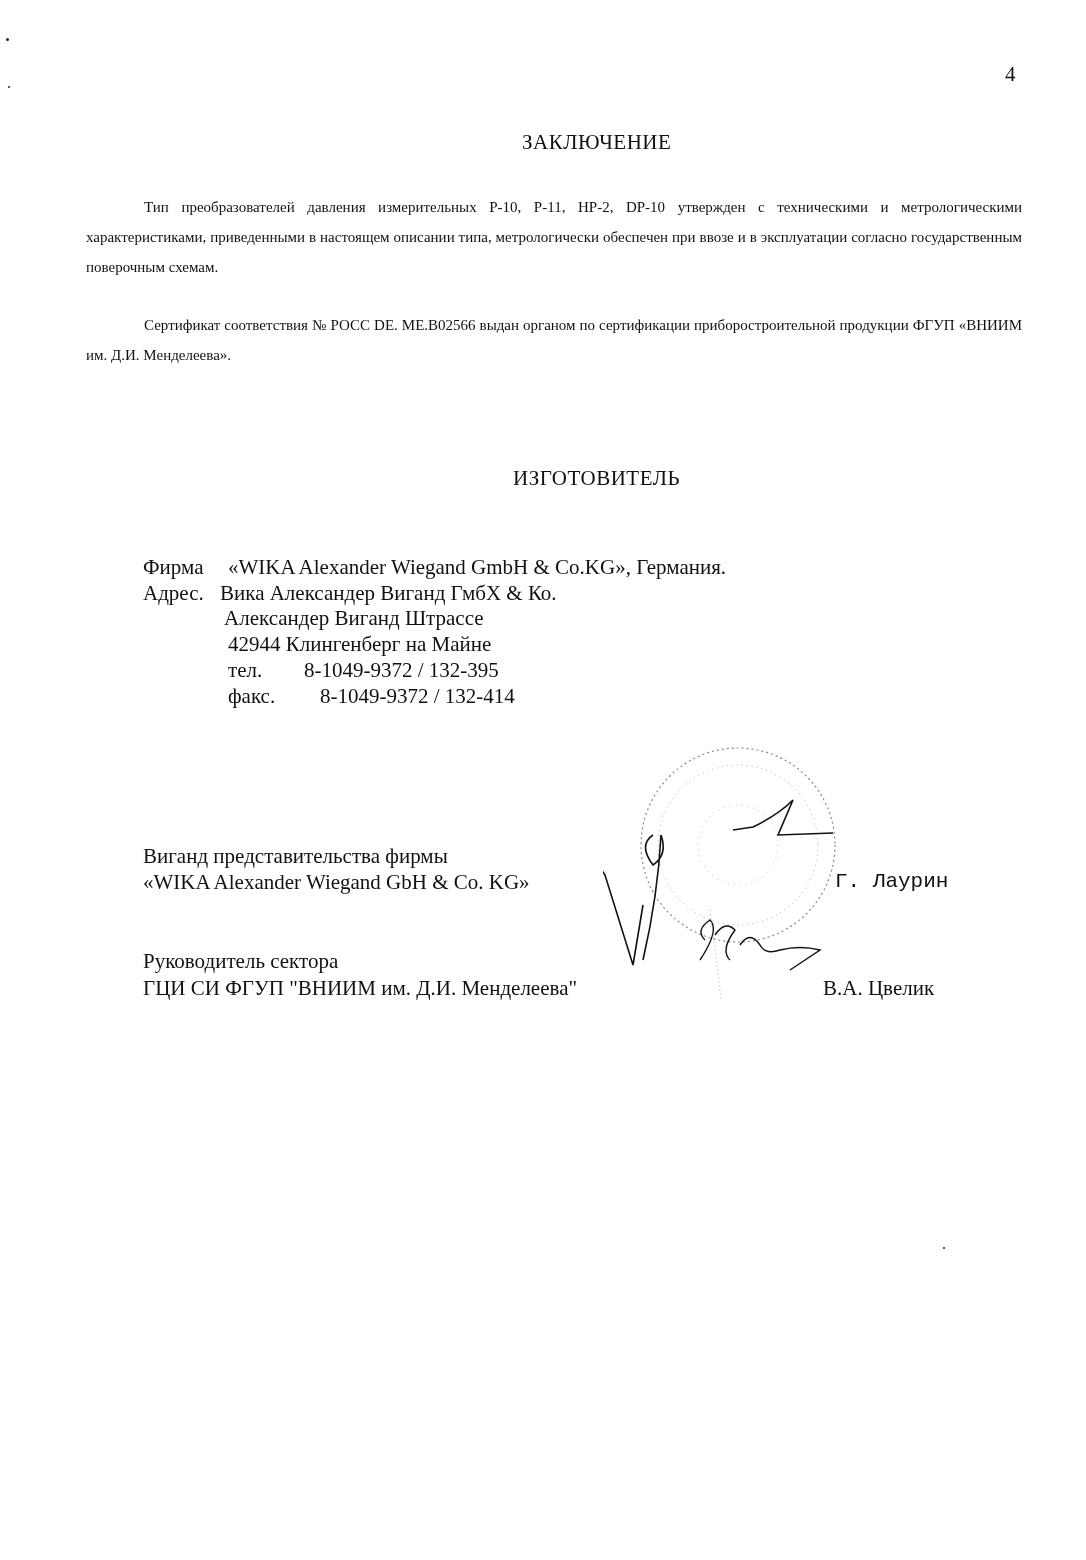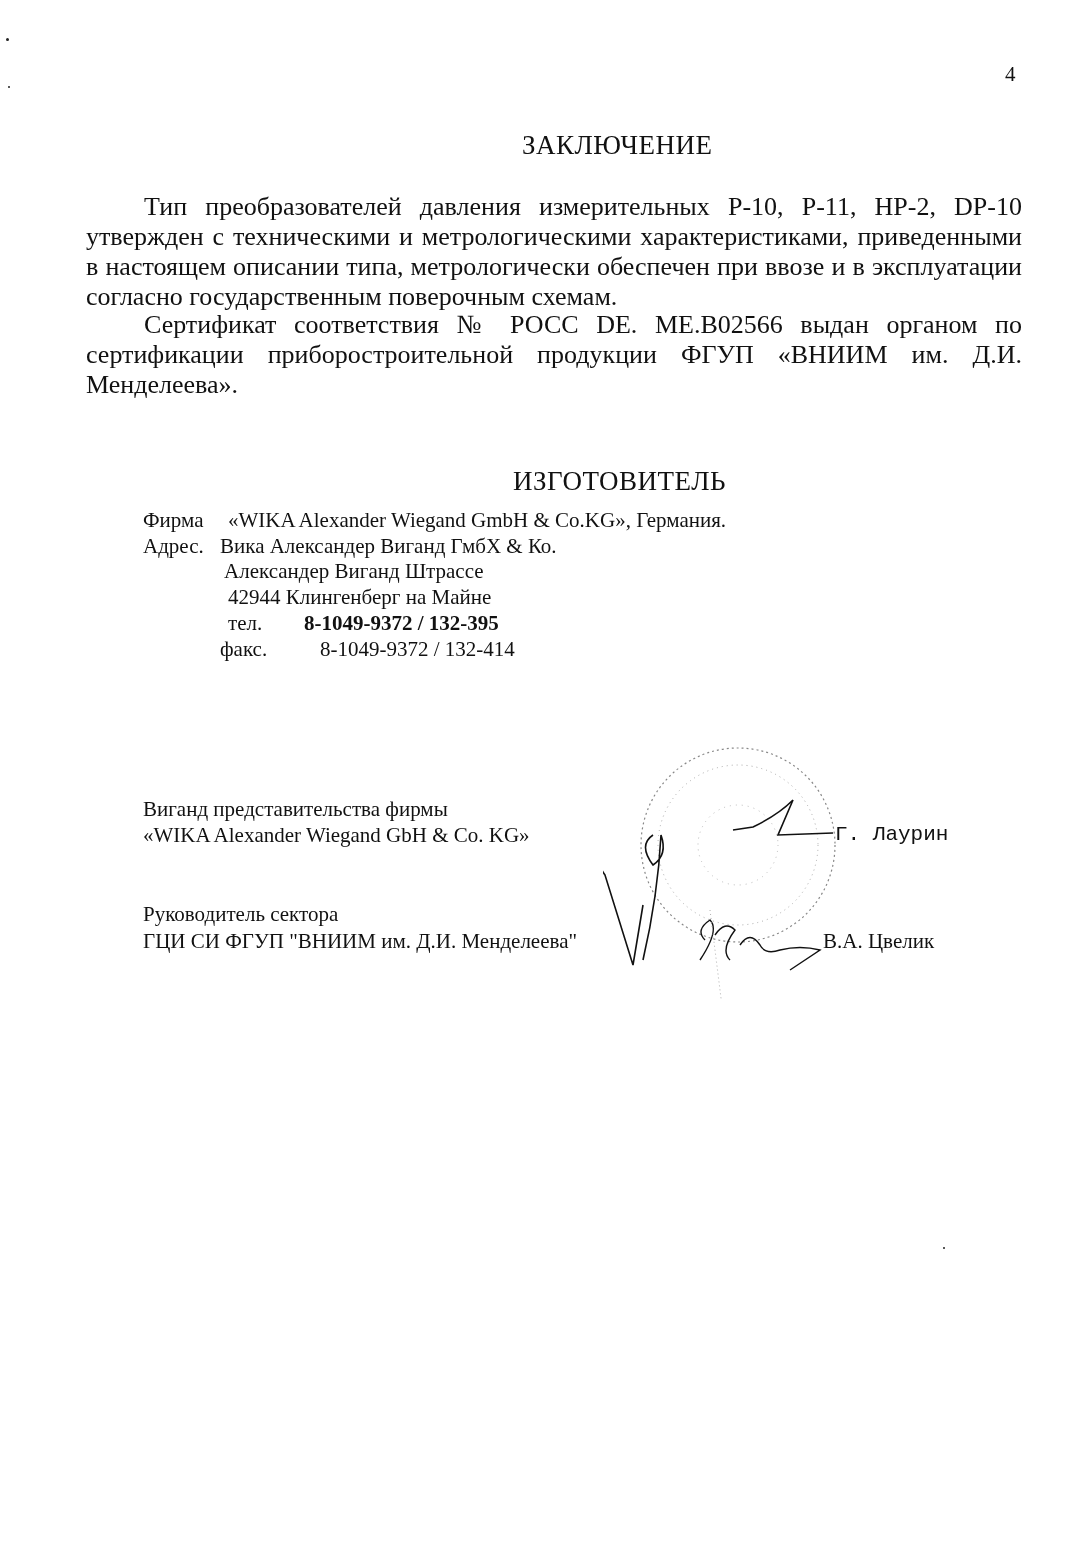--- a/index.html
+++ b/index.html
@@ -2,31 +2,31 @@
 <html><head>
 <meta charset="utf-8">
 <style>
   html, body { margin: 0; padding: 0; background: #ffffff; }
   body {
     width: 1086px; height: 1560px; position: relative; overflow: hidden;
     font-family: "Liberation Serif", serif; color: #111;
   }
   .abs { position: absolute; white-space: nowrap; }
   .pnum { left: 1005px; top: 62px; font-size: 21px; }
-  .heading { font-size: 27px; letter-spacing: 0.5px; }
+  .heading { font-size: 21px; letter-spacing: 0.5px; }
   .h1 { left: 522px; top: 130px; }
   .h2 { left: 513px; top: 466px; }
   .para {
     position: absolute; left: 86px; width: 936px;
-    font-size: 26px; line-height: 30px; text-align: justify; text-align-last: left;
+    font-size: 15px; line-height: 30px; text-align: justify; text-align-last: left;
   }
   .para .indent { display: inline-block; width: 58px; }
   .p1 { top: 192px; }
   .p2 { top: 310px; }
-  .line { font-size: 21px; }
+  .line { font-size: 21px; margin-top: 47px; }
   .speck { position: absolute; background: #222; border-radius: 50%; }
   .stamp { position: absolute; left: 603px; top: 745px; }
 </style>
 </head>
 <body>
 
 <div class="abs pnum">4</div>
 
 <div class="abs heading h1">ЗАКЛЮЧЕНИЕ</div>
 
@@ -36,22 +36,22 @@
 
 <div class="abs heading h2">ИЗГОТОВИТЕЛЬ</div>
 
 <div class="abs line" style="left:143px; top:508px;">Фирма</div>
 <div class="abs line" style="left:228px; top:508px;">«WIKA  Alexander Wiegand GmbH &amp; Co.KG»,  Германия.</div>
 <div class="abs line" style="left:143px; top:534px;">Адрес.</div>
 <div class="abs line" style="left:220px; top:534px;">Вика Александер Виганд ГмбХ  &amp; Ко.</div>
 <div class="abs line" style="left:224px; top:559px;">Александер Виганд Штрассе</div>
 <div class="abs line" style="left:228px; top:585px;">42944 Клингенберг на Майне</div>
 <div class="abs line" style="left:228px; top:611px;">тел.</div>
-<div class="abs line" style="left:304px; top:611px;font-weight:bold;">8-1049-9372 / 132-395</div>
-<div class="abs line" style="left:220px; top:637px;">факс.</div>
+<div class="abs line" style="left:304px; top:611px;">8-1049-9372 / 132-395</div>
+<div class="abs line" style="left:228px; top:637px;">факс.</div>
 <div class="abs line" style="left:320px; top:637px;">8-1049-9372 / 132-414</div>
 
 <svg class="stamp" width="260" height="300" viewBox="0 0 260 300">
   <circle cx="135" cy="100" r="97" fill="none" stroke="#888" stroke-width="1.2" stroke-dasharray="2 3"></circle>
   <circle cx="135" cy="100" r="80" fill="none" stroke="#aaa" stroke-width="1" stroke-dasharray="1 4"></circle>
   <circle cx="135" cy="100" r="40" fill="none" stroke="#bbb" stroke-width="1" stroke-dasharray="1 5"></circle>
   <path d="M-5 95 Q-12 110 2 130 L30 220 L40 160" fill="none" stroke="#111" stroke-width="1.6"></path>
   <path d="M50 90 Q35 100 50 120 Q65 110 58 90 Q55 150 40 215" fill="none" stroke="#111" stroke-width="1.6"></path>
   <path d="M130 85 L150 82 Q175 70 190 55 L175 90 L230 88" fill="none" stroke="#111" stroke-width="1.6"></path>
 </svg>

